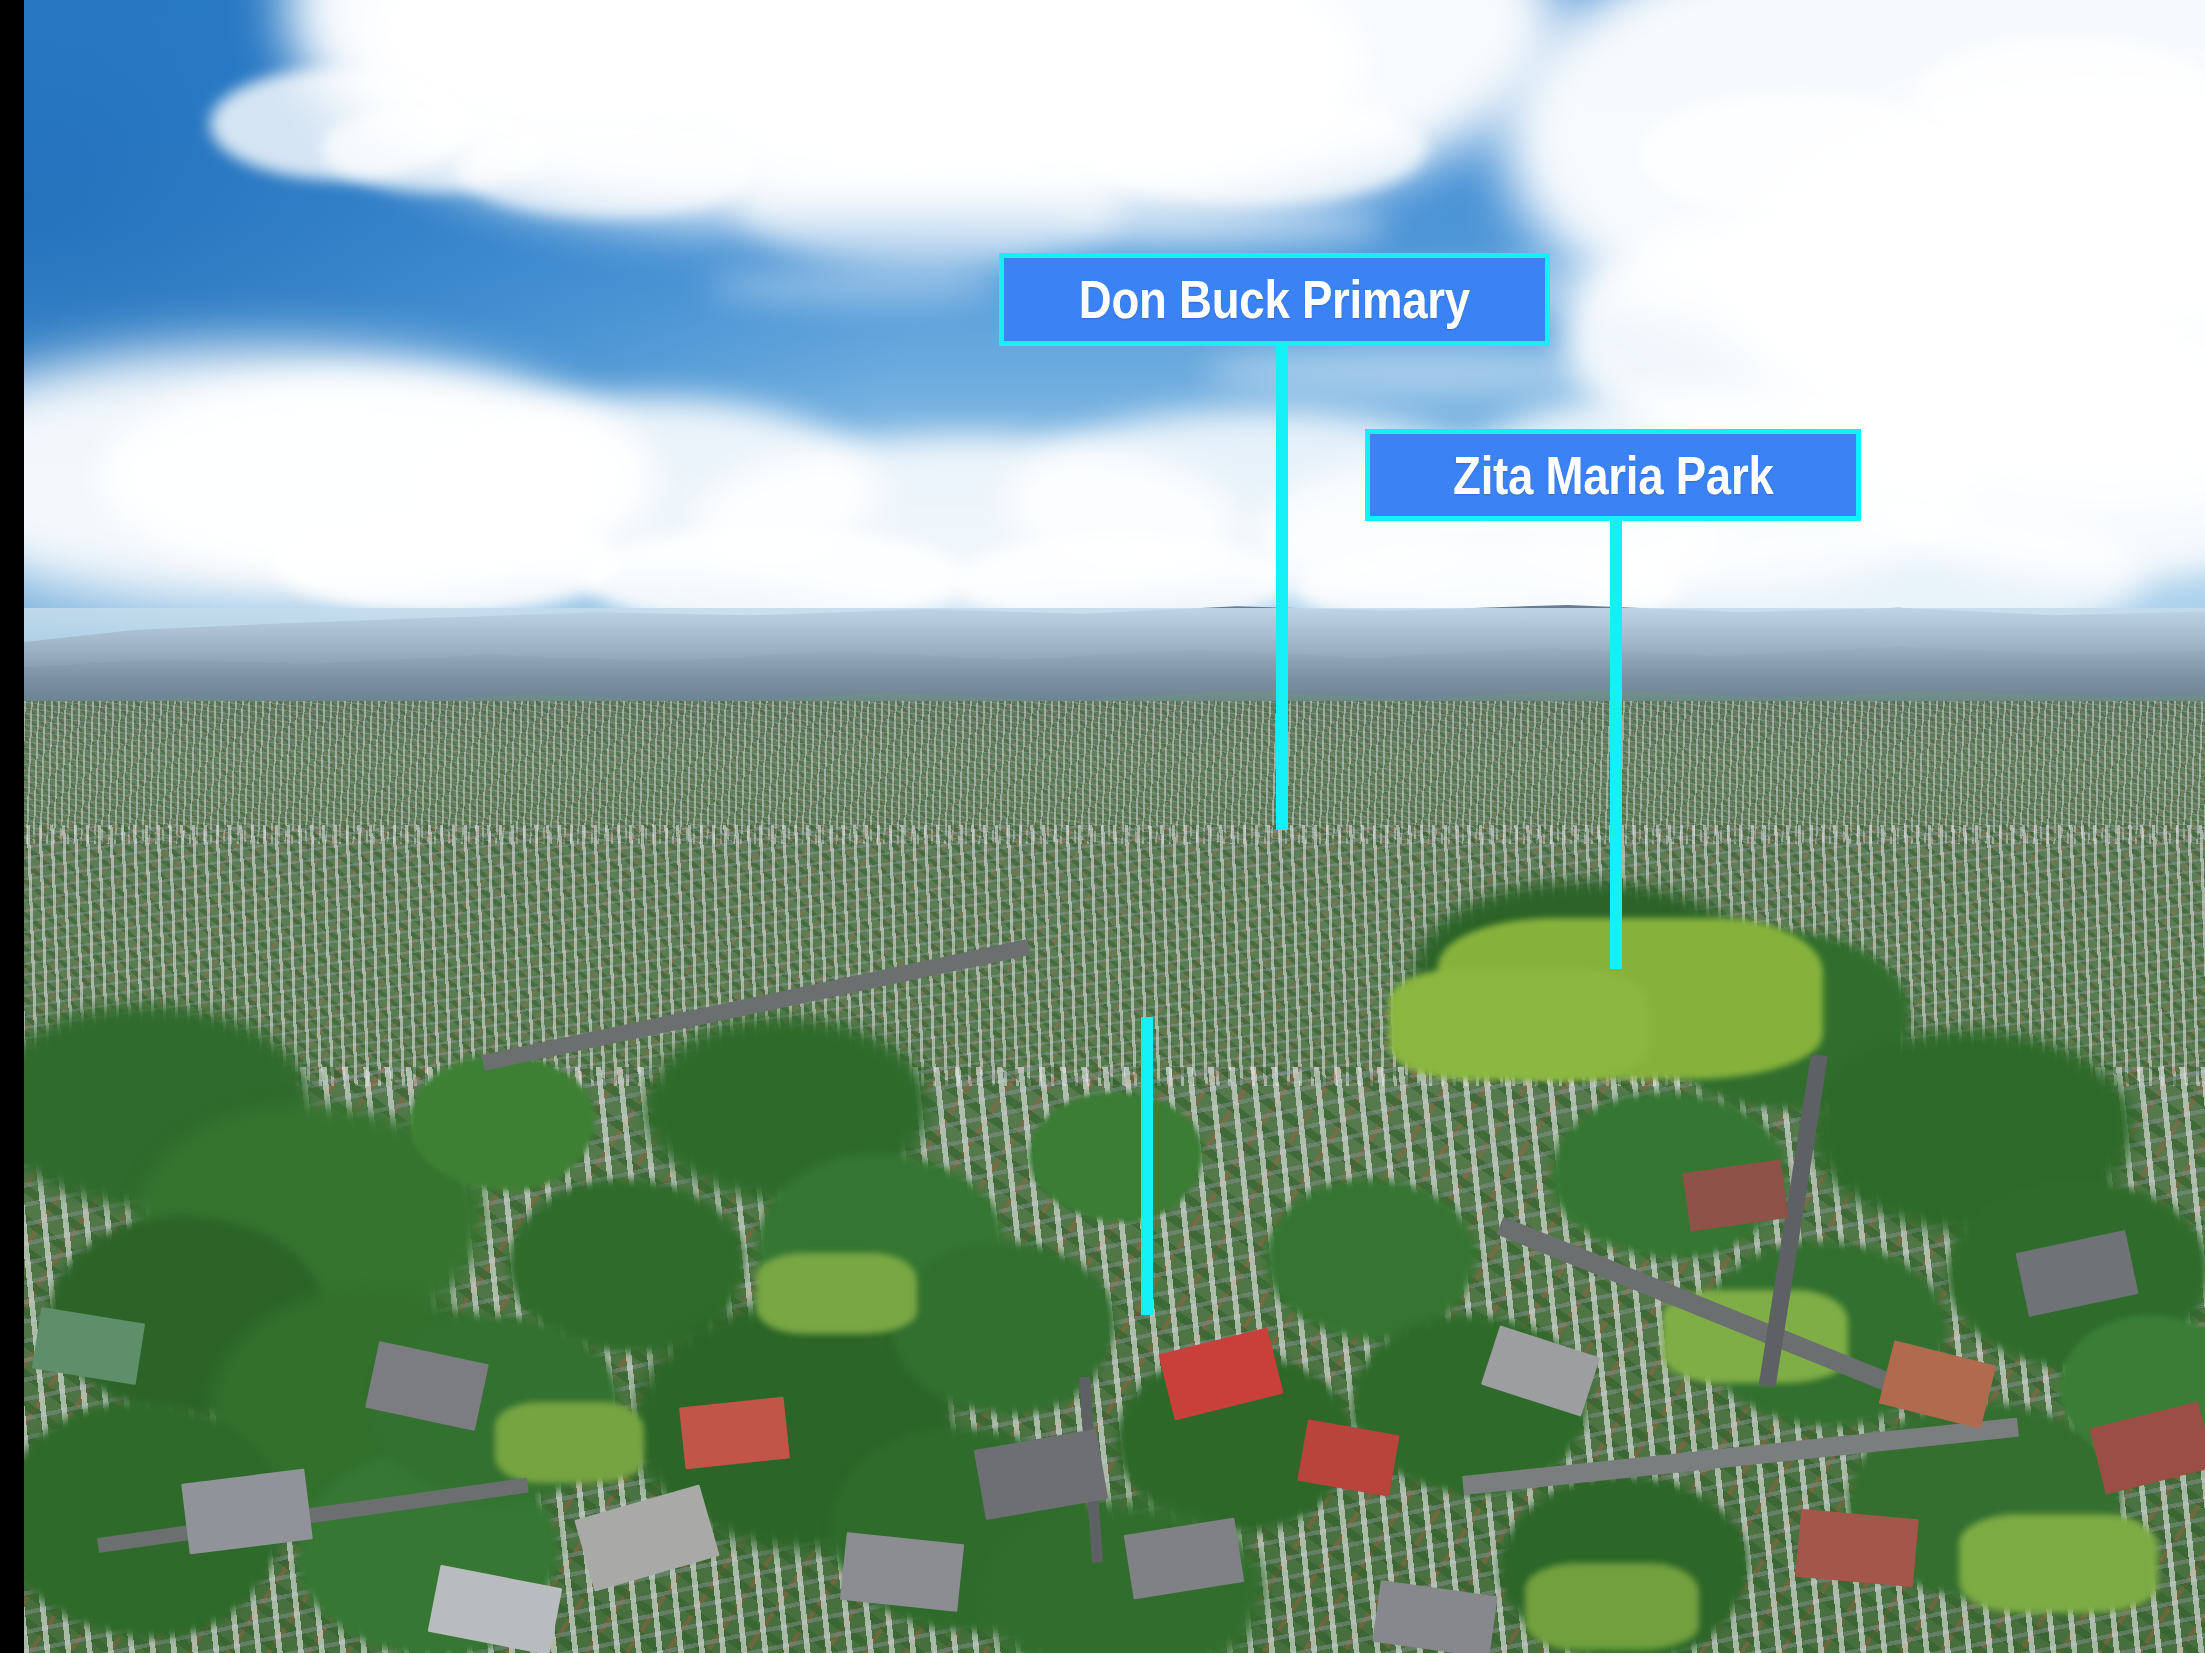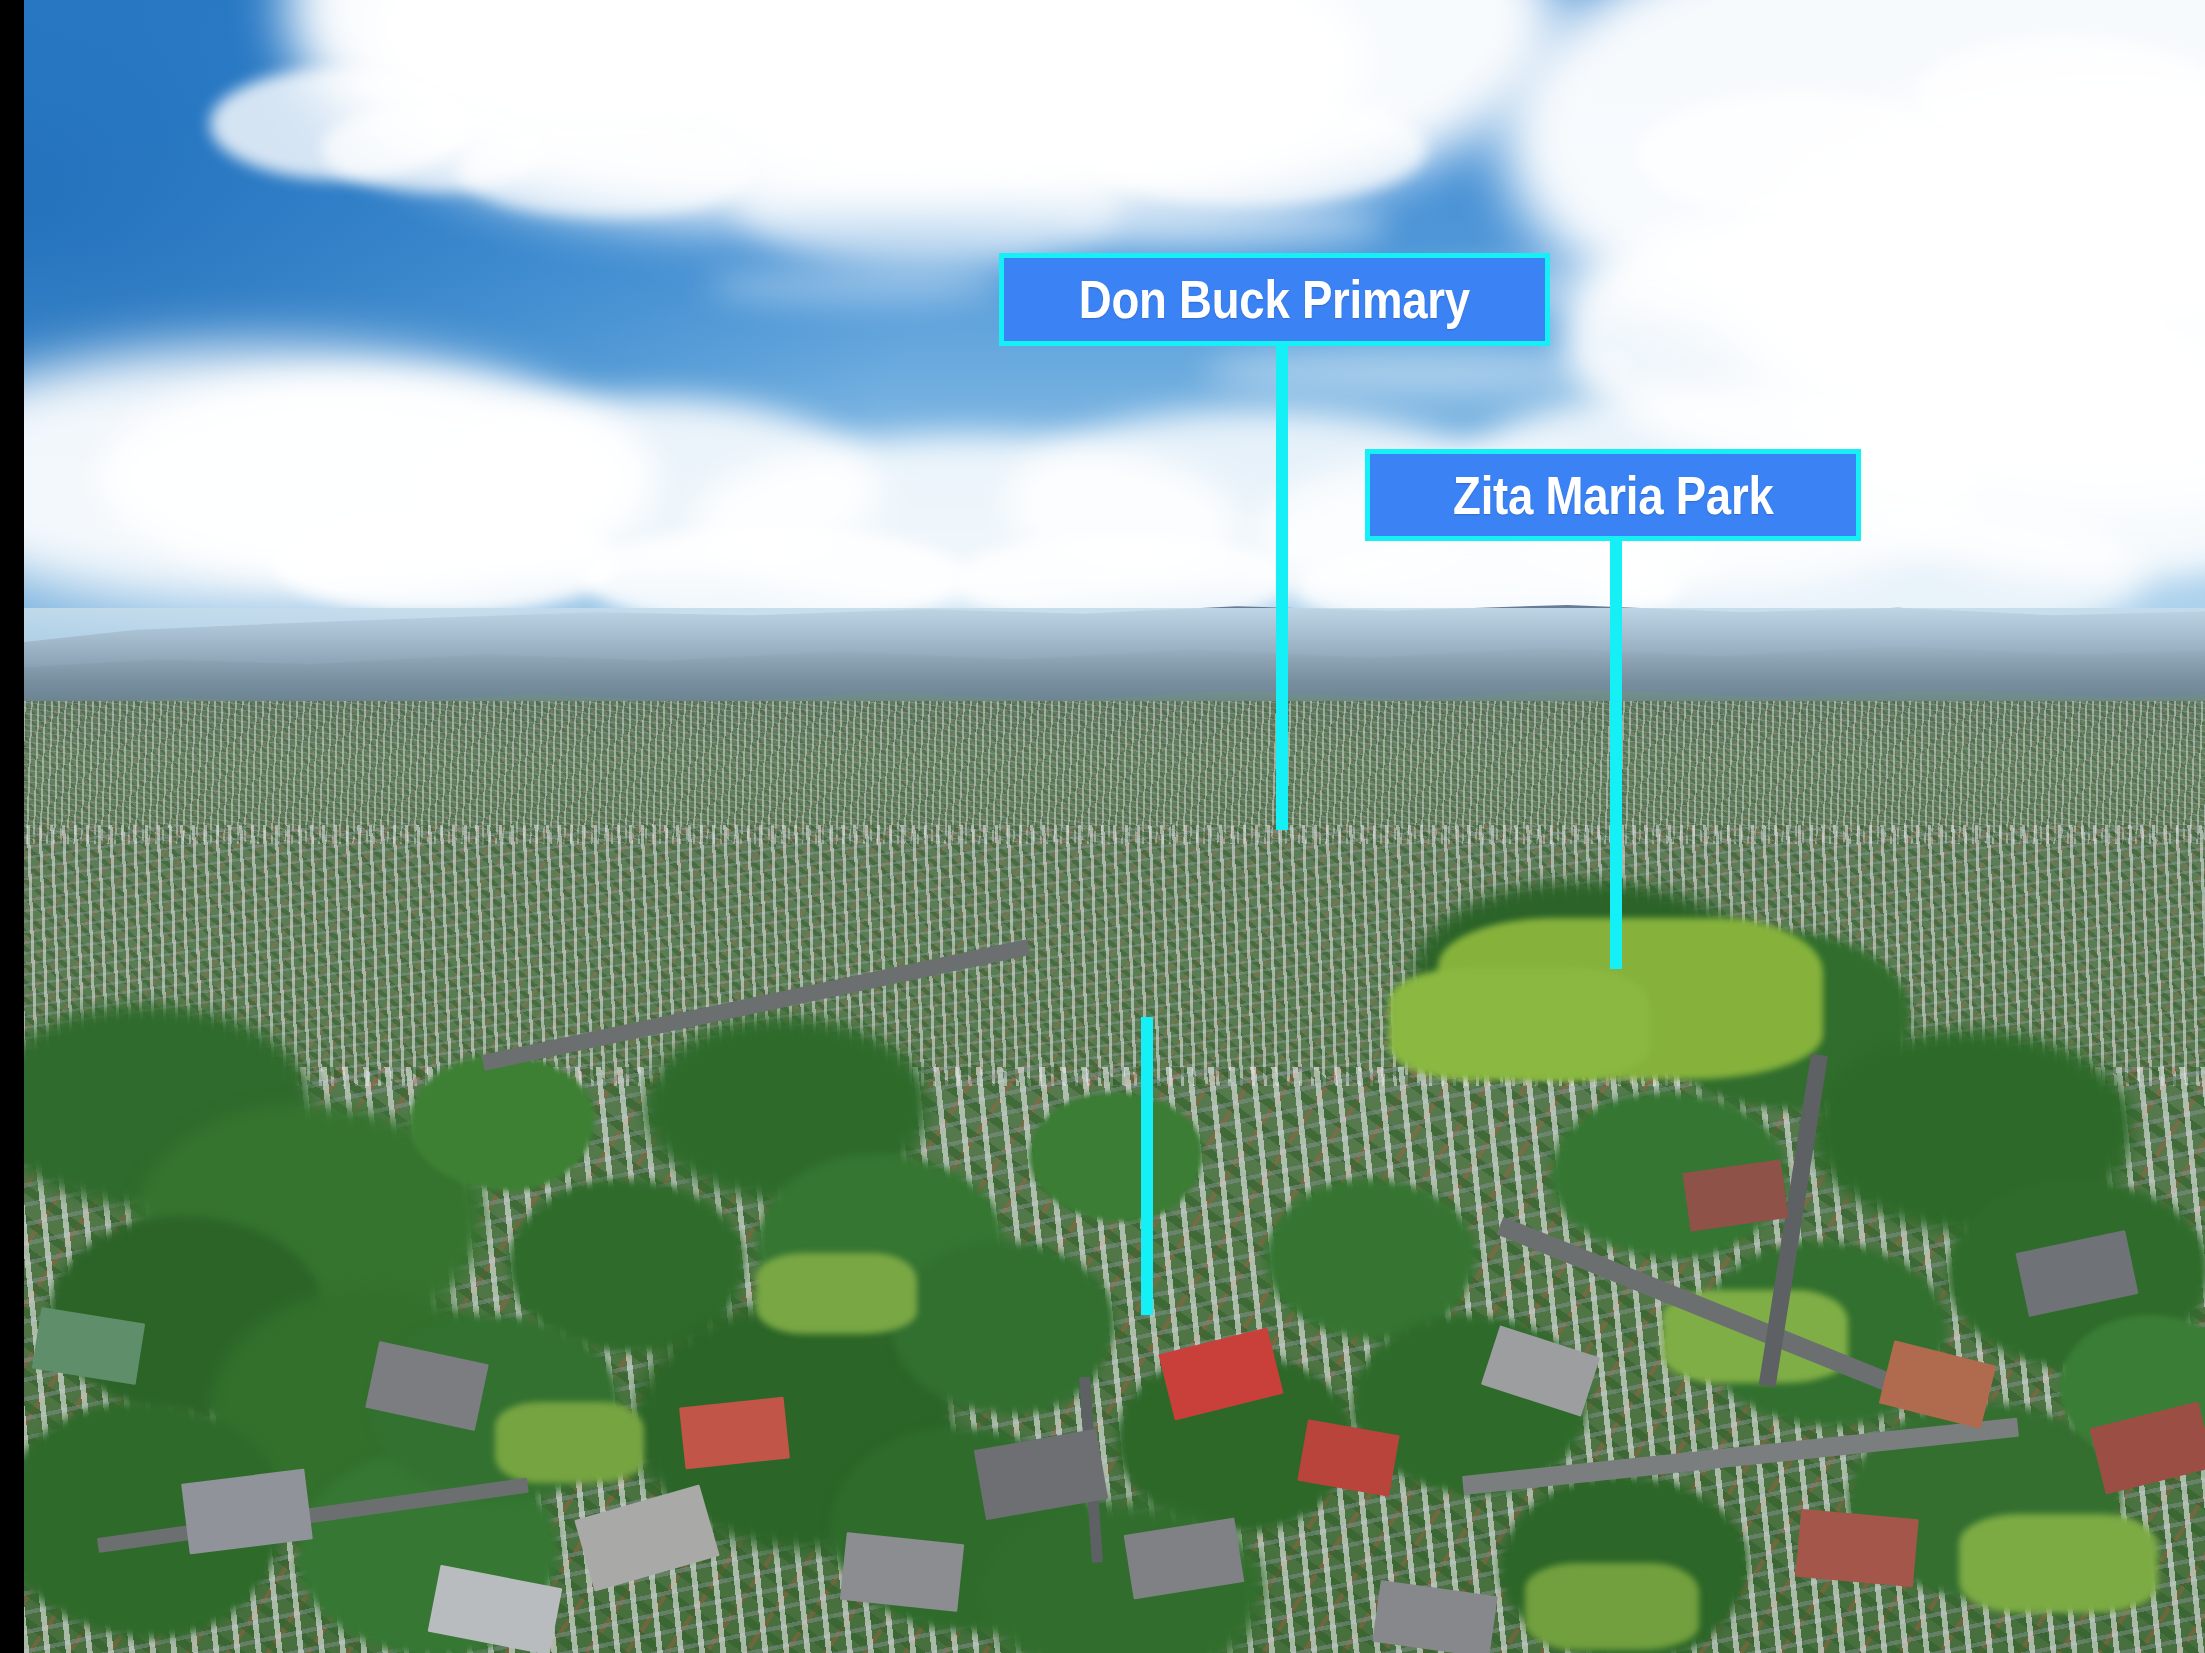--- a/index.html
+++ b/index.html
@@ -285,20 +285,20 @@
     <div class="roof" style="left:2072px;top:1414px;width:112px;height:68px;background:#9b4f44;transform:rotate(-14deg);"></div>
     <div class="roof" style="left:12.4px;top:1315px;width:105px;height:62px;background:#5f8f6a;transform:rotate(9deg);"></div>
   </div>
 
   <div class="leader" style="left:1252px;top:346px;width:11.8px;height:484px;"></div>
   <div class="callout" style="left:975px;top:253px;width:551px;height:93px;">
     <span class="txt" style="font-size:53px;">Don Buck Primary</span>
   </div>
 
   <div class="leader" style="left:1586px;top:521px;width:11.8px;height:448px;"></div>
-  <div class="callout" style="left:1341px;top:449px;width:496px;height:92px;">
+  <div class="callout" style="left:1341px;top:429px;width:496px;height:92px;">
     <span class="txt" style="font-size:53px;">Zita Maria Park</span>
   </div>
 
   <div class="leader" style="left:1117px;top:1017px;width:11.8px;height:298px;"></div>
 
 </div>
 
 
 </body></html>

